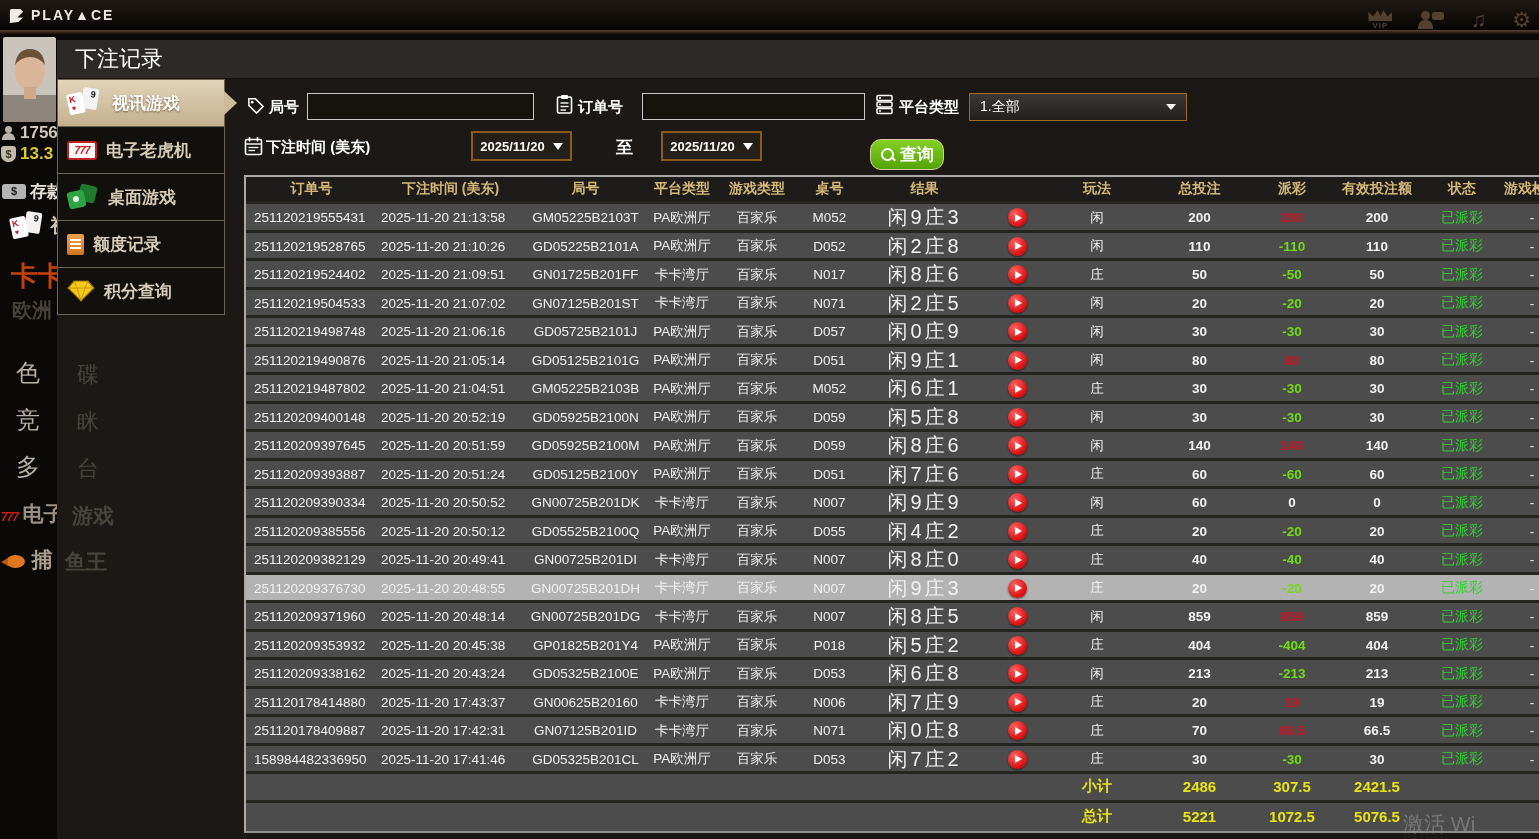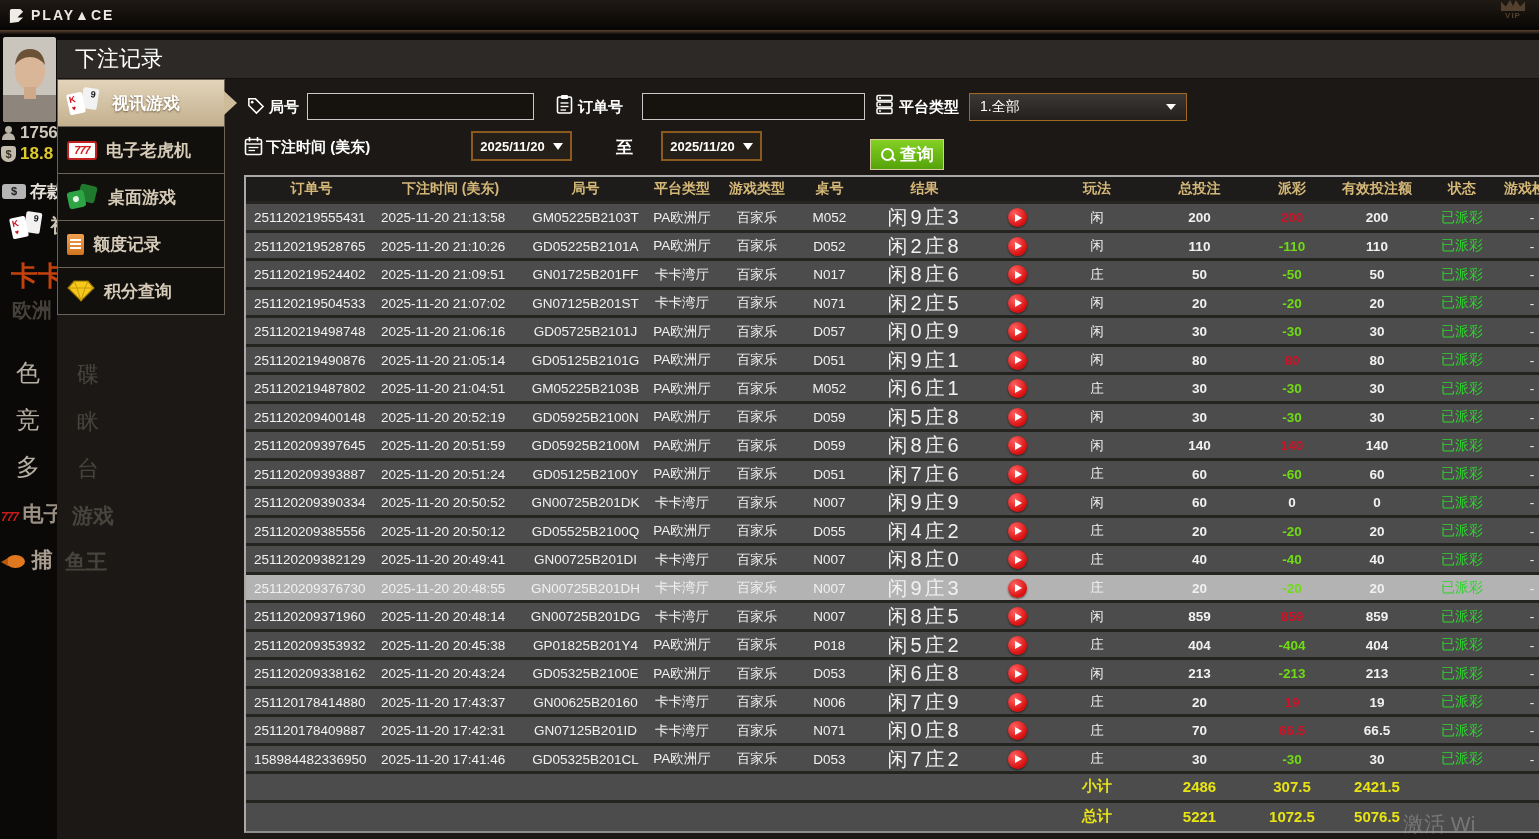--- a/index.html
+++ b/index.html
@@ -7,21 +7,21 @@
   #stage{position:relative;width:1539px;height:839px;overflow:hidden;background:#0b0907;}
 
   
   .topbar{position:absolute;left:0;top:0;width:1539px;height:30px;
     background:linear-gradient(#201a14,#070503);display:flex;align-items:center;}
   .top-accent{position:absolute;left:0;top:30px;width:1539px;height:4px;
     background:linear-gradient(#5a4230,#15100b);}
   .logo{display:flex;align-items:center;gap:6px;margin-left:8px;}
   .logo-mark{width:17px;height:17px;}
   .logo-text{color:#ece8e1;font-weight:bold;font-size:14px;letter-spacing:2px;}
-  .top-icons{position:absolute;right:0;top:0;height:30px;display:flex;align-items:flex-start;gap:26px;padding-right:12px;flex-direction:column;}
+  .top-icons{position:absolute;right:0;top:0;height:30px;display:flex;align-items:flex-end;gap:26px;padding-right:18px;}
   .tico{color:#53402f;display:flex;flex-direction:column;align-items:center;line-height:1;}
   .vip-crown{width:24px;height:11px;background:#53402f;
     clip-path:polygon(0 100%,0 15%,20% 60%,38% 0,50% 55%,62% 0,80% 60%,100% 15%,100% 100%);}
   .vip-txt{font-size:8px;font-weight:bold;color:#53402f;margin-top:1px;letter-spacing:1px;}
   .sup{position:relative;width:26px;height:20px;}
   .sup .head{position:absolute;left:3px;top:1px;width:9px;height:9px;border-radius:50%;background:#53402f;}
   .sup .body{position:absolute;left:0;top:10px;width:15px;height:9px;border-radius:7px 7px 0 0;background:#53402f;}
   .sup .bub{position:absolute;right:0;top:2px;width:12px;height:8px;border-radius:2px;background:#53402f;}
   .glyph{font-size:21px;color:#53402f;}
 
@@ -152,21 +152,21 @@
       <path d="M12 28 Q14 12 27 12 Q40 12 42 28 Q36 20 27 20 Q18 20 12 28 Z" fill="#6b5136"></path>
       <rect x="21" y="50" width="12" height="12" fill="#d0a88a"></rect>
     </svg>
   </div>
   <div class="bgitem stat" style="left:2px;top:123px;">
     <span class="picon"></span>
     <span>1756</span>
   </div>
   <div class="bgitem stat" style="left:1px;top:144px;color:#ddc92c;">
     <span class="bag">$</span>
-    <span>18.8</span>
+    <span>13.3</span>
   </div>
   <div class="bgitem stat" style="left:2px;top:180px;color:#e8e3da;">
     <span class="depo-ico">$</span>
     <span>存款</span>
   </div>
   <div class="bgitem" style="left:10px;top:212px;">
     <span class="cardset"><span class="cb">9</span><span class="cf">K</span></span>
     <span style="color:#cfc6b8;font-size:19px;font-weight:bold;vertical-align:10px;">视</span>
   </div>
   <div class="bgitem" style="left:11px;top:258px;color:#c2410c;font-weight:bold;font-size:27px;text-align:center;">卡卡</div>
@@ -267,21 +267,21 @@
       <span class="flabel" style="left:41px;top:59px;">下注时间 (美东)</span>
       <div class="datebox" style="left:246px;top:52px;width:101px;">
         <span class="dval">2025/11/20</span>
         <span class="caret" style="border-top-width:7px;"></span>
       </div>
       <span class="to" style="left:391px;top:57px;">至</span>
       <div class="datebox" style="left:436px;top:52px;width:101px;">
         <span class="dval">2025/11/20</span>
         <span class="caret" style="border-top-width:7px;"></span>
       </div>
-      <div class="searchbtn" style="left:645px;top:60px;">
+      <div class="searchbtn" style="left:645px;top:60px;border-radius:11px;">
         <span class="mag"></span>
         <span class="sbl">查询</span>
       </div>
     </div>
   </div>
 
   <div class="twrap">
     <div class="grow thead" id="thead-host">
         <div class="hc">订单号</div>
         <div class="hc">下注时间 (美东)</div>

